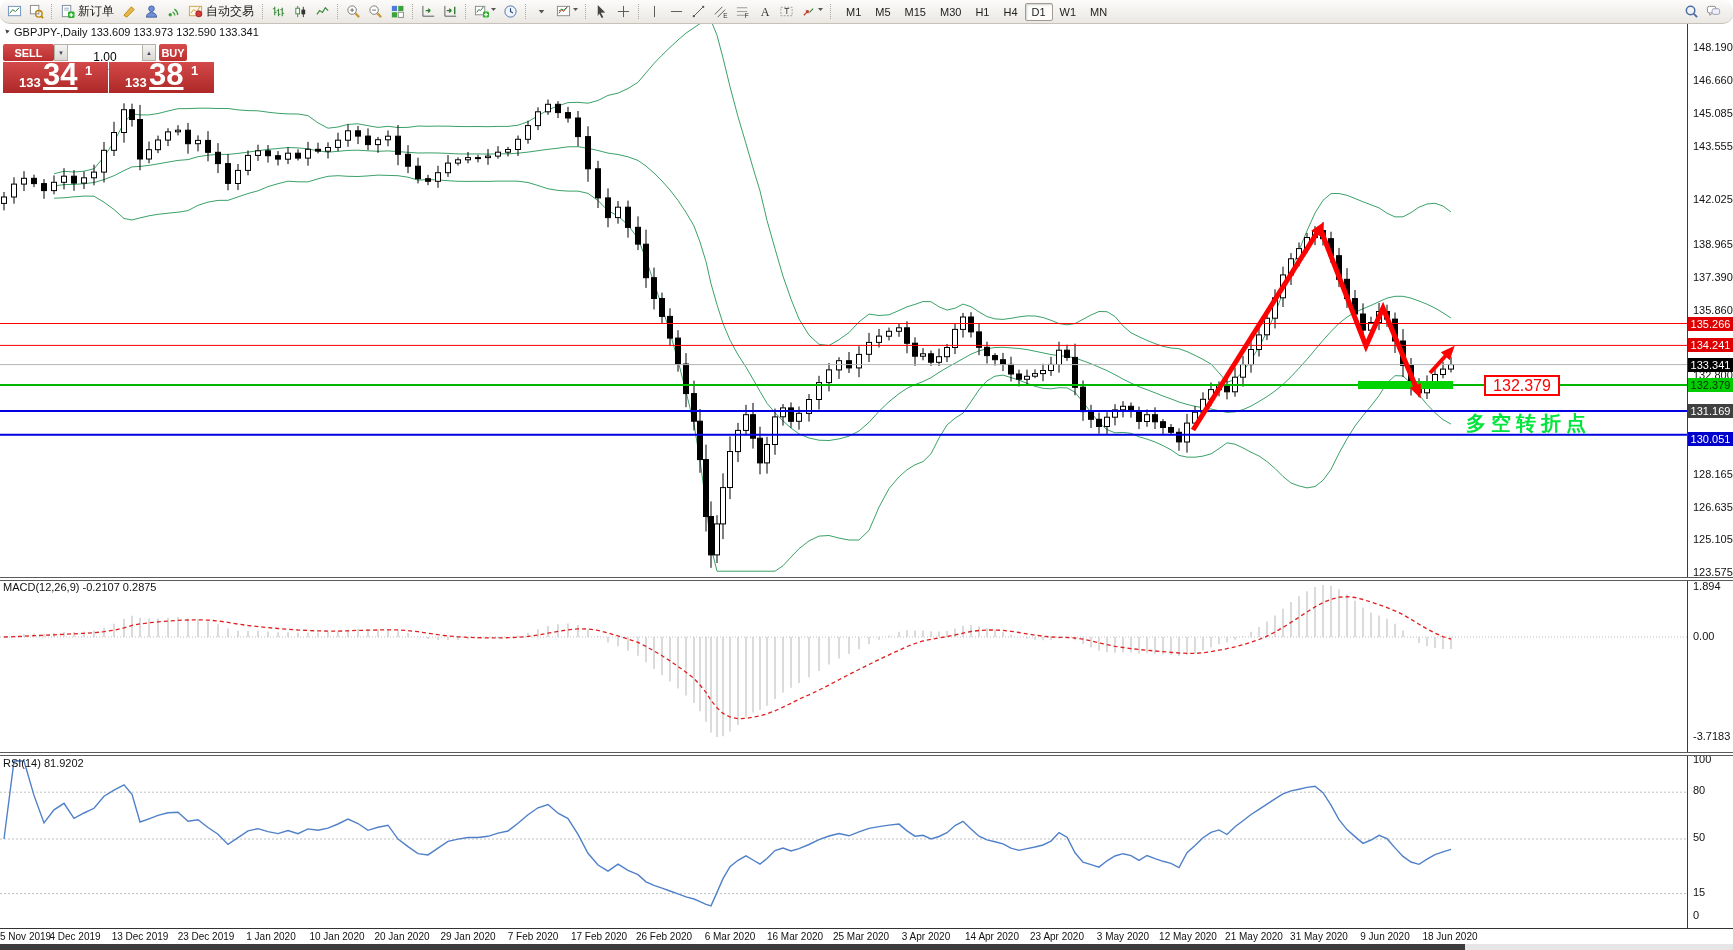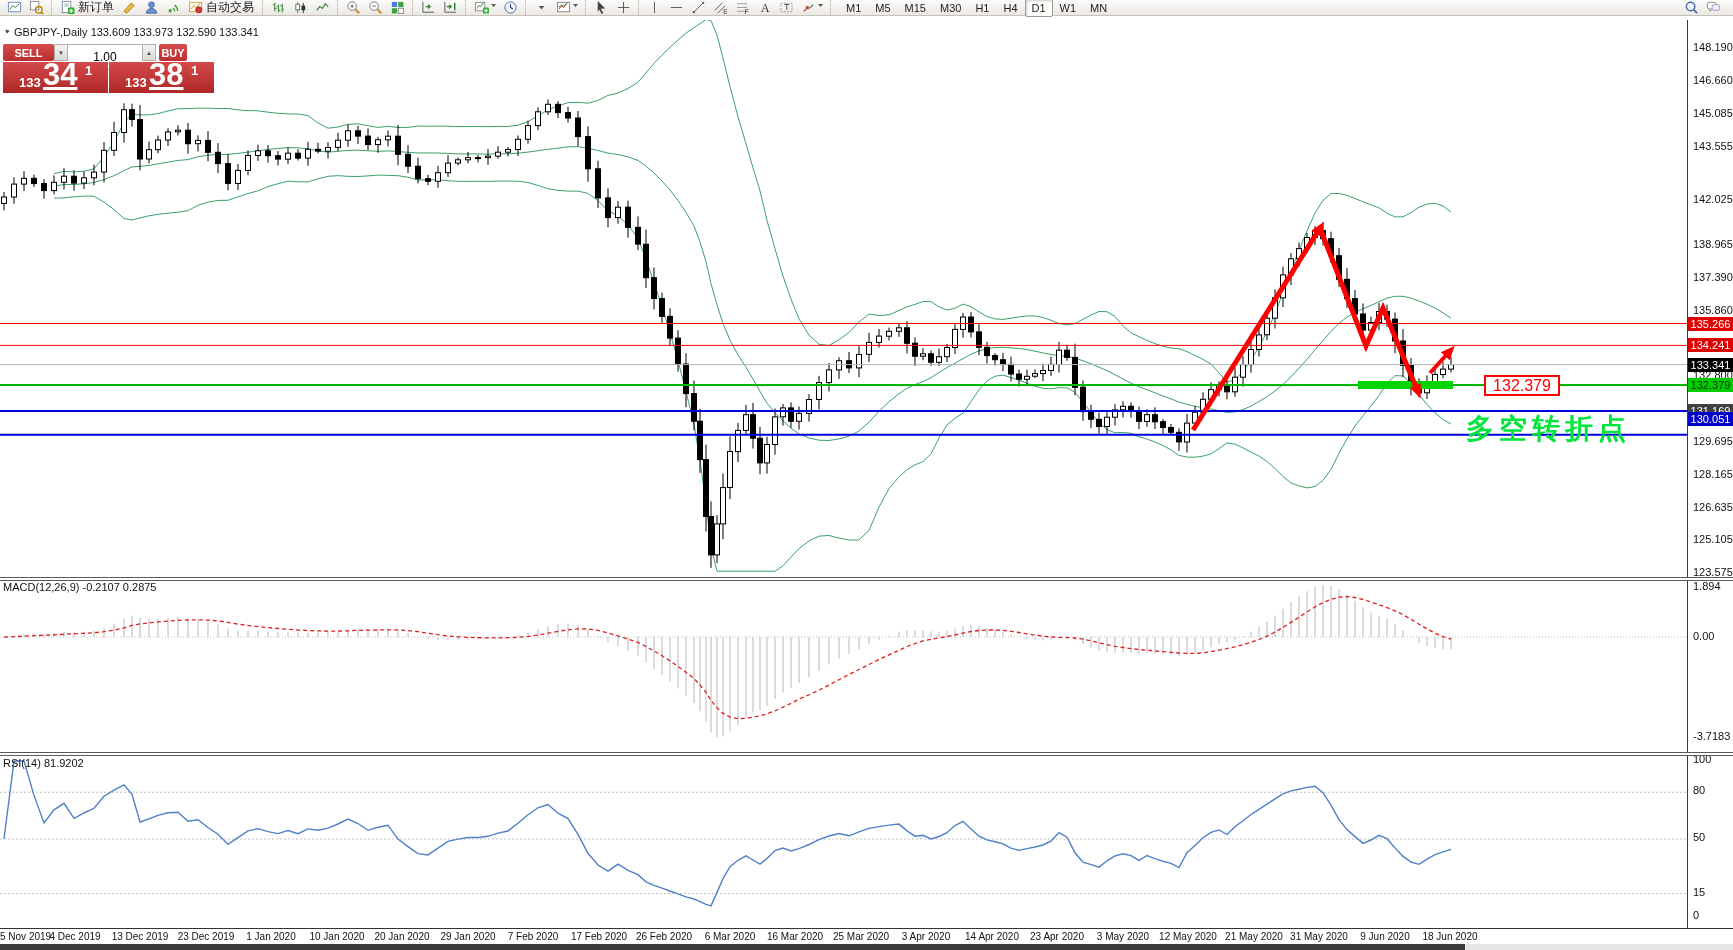--- a/index.html
+++ b/index.html
@@ -1,21 +1,21 @@
 <!DOCTYPE html>
 <html><head>
 <meta charset="utf-8">
 <style>
   html,body{margin:0;padding:0;background:#fff;}
   #app{position:relative;width:1733px;height:950px;background:#fff;overflow:hidden;
        font-family:"Liberation Sans","DejaVu Sans",sans-serif;}
   
-  .toolbar{position:absolute;left:0;top:0;width:1733px;height:16px;
+  .toolbar{position:absolute;left:0;top:0;width:1733px;height:24px;
            background:linear-gradient(#fcfbfa,#ebe8e3);border-bottom:1px solid #c6c2ba;
-           display:flex;align-items:center;padding:0 3px;box-sizing:border-box;z-index:30;}
+           display:flex;align-items:center;padding:0 3px;box-sizing:border-box;z-index:30;border-radius:10px;}
   #tb-groups{display:flex;align-items:center;}
   .tbtn{display:inline-flex;align-items:center;height:18px;padding:0 2px;border-radius:2px;}
   .tbi{display:inline-flex;align-items:center;justify-content:center;width:18px;height:17px;}
   .tlabel{font-size:12px;color:#1a1a1a;margin:0 2px;white-space:nowrap;}
   .tsep{width:0;height:15px;border-left:1px dotted #aaa69e;margin:0 4px;}
   .tf-box{display:flex;margin-left:4px;}
   .tf{font-size:11px;color:#222;padding:0 6px;height:16px;line-height:16px;border:1px solid transparent;border-radius:2px;}
   .tf.active{background:#fdfdfc;border-color:#a09c94;box-shadow:inset 1px 1px 2px rgba(0,0,0,.18);}
   .toolbar-right{margin-left:auto;display:flex;margin-right:6px;}
   
@@ -47,21 +47,21 @@
   .tw-row2{display:flex;height:31px;margin-top:1px;}
   .price-block{position:relative;background:linear-gradient(#d44949,#ae2828);color:#fff;width:105px;}
   .price-block.buy{margin-left:1px;}
   .pb-prefix{position:absolute;left:16px;bottom:3px;font-size:13px;font-weight:bold;}
   .pb-big{position:absolute;left:40px;top:-5px;font-size:31px;font-weight:bold;text-decoration:underline;}
   .pb-sup{position:absolute;left:82px;top:1px;font-size:13px;font-weight:bold;}
   
   .support-label{position:absolute;left:1484px;top:375px;width:76px;height:21px;border:2px solid #f00;
                  color:#f00;background:#fff;font-size:16px;line-height:18px;text-align:center;
                  z-index:22;box-sizing:border-box;}
-  .cn-note{position:absolute;left:1466px;top:410px;font-size:28px;font-weight:bold;color:#00e43c;
+  .cn-note{position:absolute;left:1466px;top:410px;font-size:20px;font-weight:bold;color:#00e43c;
            letter-spacing:5px;z-index:22;white-space:nowrap;}
 </style>
 </head>
 <body>
 
 <div id="app">
 
   <div class="toolbar" id="toolbar">
     <div id="tb-groups">
         <span class="tbtn">
@@ -939,21 +939,21 @@
       <div class="tick-label" style="top: 435.313px;">129.695</div>
       <div class="tick-label" style="top: 467.933px;">128.165</div>
       <div class="tick-label" style="top: 500.553px;">126.635</div>
       <div class="tick-label" style="top: 533.172px;">125.105</div>
       <div class="tick-label" style="top: 565.792px;">123.575</div>
       <div class="price-tag" style="top: 316.54px; background: rgb(224, 0, 0); color: rgb(255, 255, 255);">135.266</div>
       <div class="price-tag" style="top: 338.393px; background: rgb(224, 0, 0); color: rgb(255, 255, 255);">134.241</div>
       <div class="price-tag" style="top: 357.581px; background: rgb(0, 0, 0); color: rgb(255, 255, 255);">133.341</div>
       <div class="price-tag" style="top: 378.091px; background: rgb(0, 204, 0); color: rgb(7, 46, 7);">132.379</div>
       <div class="price-tag" style="top: 403.888px; background: #404040; color: rgb(255, 255, 255);">131.169</div>
-      <div class="price-tag" style="top: 412px; background: rgb(0, 0, 204); color: rgb(255, 255, 255);">130.051</div>
+      <div class="price-tag" style="top: 432px; background: rgb(0, 0, 204); color: rgb(255, 255, 255);">130.051</div>
       <div class="tick-label" style="top: 580px;">1.894</div>
       <div class="tick-label" style="top: 630px;">0.00</div>
       <div class="tick-label" style="top: 730px;">-3.7183</div>
       <div class="tick-label" style="top: 753px;">100</div>
       <div class="tick-label" style="top: 784px;">80</div>
       <div class="tick-label" style="top: 831px;">50</div>
       <div class="tick-label" style="top: 886px;">15</div>
       <div class="tick-label" style="top: 909px;">0</div>
     </div>
 

